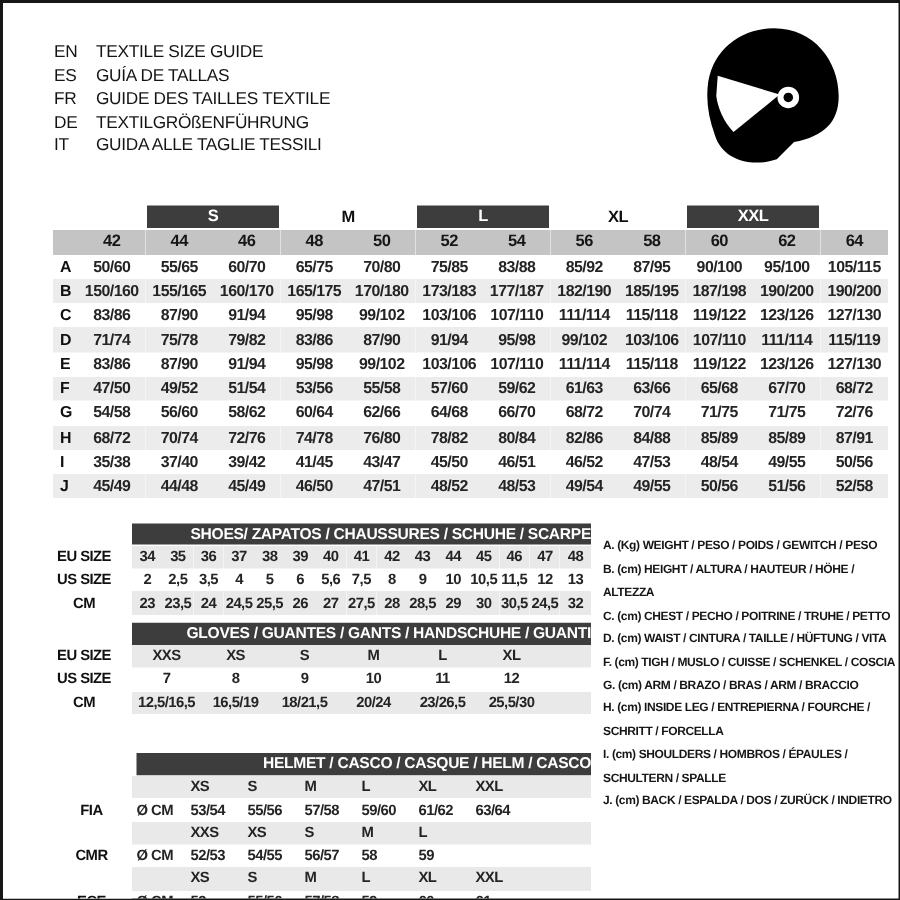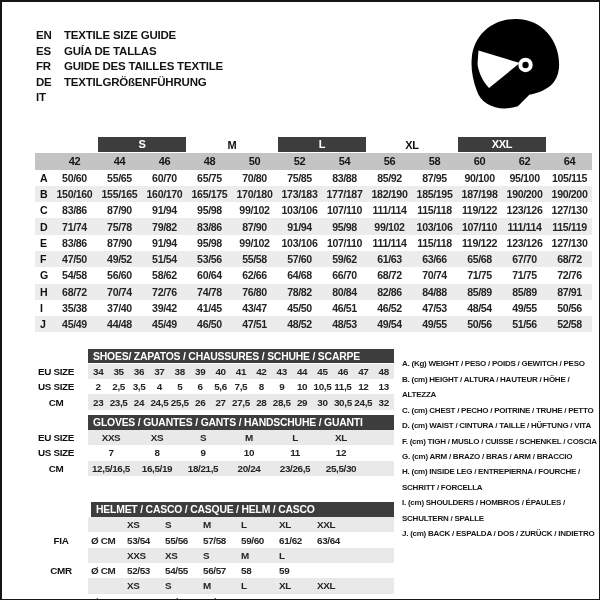--- a/index.html
+++ b/index.html
@@ -1,38 +1,38 @@
 <!DOCTYPE html>
 <html><head>
 <meta charset="utf-8">
 <style>
   html,body{margin:0;padding:0}
   body{width:600px;height:600px;background:#fff;font-family:"Liberation Sans",sans-serif}
   .page{box-sizing:border-box;width:600px;height:600px;background:#fff;border:solid #161616;border-width:2px 1px 1px 2px;overflow:hidden}
   .header{display:flex;justify-content:space-between;align-items:flex-start;height:112px;padding:14px 24px 0 34px}
   .langs{margin-top:12px}
-  .lang-row{display:flex;font-size:11.5px;font-weight:700;letter-spacing:-0.2px;line-height:15.6px;color:#141414;white-space:nowrap}
+  .lang-row{display:flex;font-size:11.5px;font-weight:400;letter-spacing:-0.2px;line-height:15.6px;color:#141414;white-space:nowrap}
   .lang-code{width:28px;flex:none}
   .helmet-icon{width:122px;height:96px;flex:none}
   .helmet-icon svg{width:100%;height:100%;display:block}
   table{border-collapse:collapse;table-layout:fixed}
   .textile{width:557px;margin:8px 0 0 33px}
   .textile td{height:16.3px;padding:0;text-align:center;font-size:10.6px;font-weight:700;letter-spacing:-0.35px;color:#242424;white-space:nowrap;overflow:hidden}
   .textile td.lbl{text-align:left;padding-left:5px;color:#101010}
   .textile tr.groups td{height:17px;background:#fff}
   .textile .bar{background:#3d3d3d;color:#fff;height:15px;line-height:15.5px;font-size:11px;margin:0 1px}
   .textile .glabel{font-size:11px;color:#101010}
   .textile tr.sizes td{background:#c4c4c4;font-size:11px;color:#161616;height:16.5px}
   .textile tr.stripe td{background:#ececec}
   .bottom{display:flex;margin-top:16px}
   .bottom-left{width:392px;flex:none}
   .mini{width:392px}
   .mini td{height:15.3px;padding:0;text-align:center;font-size:9.9px;font-weight:700;letter-spacing:-0.35px;color:#242424;white-space:nowrap;overflow:hidden}
   .mini td.side{text-align:center;padding-left:22px;color:#101010;background:#fff}
-  .mini .hbar{background:#3d3d3d;color:#fff;height:14.5px;line-height:15px;text-align:left;padding-left:5px;font-size:10.4px;letter-spacing:-0.2px;white-space:nowrap;overflow:hidden}
+  .mini .hbar{background:#3d3d3d;color:#fff;height:14.5px;line-height:15px;text-align:right;padding-left:5px;font-size:10.4px;letter-spacing:-0.2px;white-space:nowrap;overflow:hidden}
   .mini tr.stripe td{background:#e9e9e9}
   .mini tr.stripe td.side{background:#fff}
   #gloves-table{margin-top:5px}
   #helmet-table{margin-top:26px}
   .helmet-t td{text-align:left;padding-left:3px}
   .helmet-t td.side{padding-left:32px}
   .legend{width:198px;margin:8px 0 0 8px}
   .legend-item{font-size:8px;font-weight:700;letter-spacing:-0.25px;line-height:15.4px;color:#161616}
 </style>
 </head>
@@ -52,20 +52,21 @@
         <div class="lang-row">
           <span class="lang-code">FR</span>
           <span class="lang-title">GUIDE DES TAILLES TEXTILE</span>
         </div>
         <div class="lang-row">
           <span class="lang-code">DE</span>
           <span class="lang-title">TEXTILGRÖßENFÜHRUNG</span>
         </div>
         <div class="lang-row">
           <span class="lang-code">IT</span>
+          <span class="lang-title">GUIDA ALLE TAGLIE TESSILI</span>
         </div>
       </div>
     <div class="helmet-icon">
       <svg viewBox="0 0 120 100" xmlns="http://www.w3.org/2000/svg" aria-hidden="true">
         <path d="M62 3 C90 3 107 26 107 50 C107 68 97 78 76 82 L64 94 C46 100 26 94 21 77 C17 66 15 55 16 44 C18 19 38 3 62 3 Z" fill="#000"></path>
         <path d="M23 36 L66 49 L34 75 C27 68 23 58 22 50 Z" fill="#fff"></path>
         <circle cx="72" cy="51" r="7.5" fill="#fff"></circle>
         <circle cx="72" cy="51" r="3.3" fill="#000"></circle>
       </svg>
     </div>

